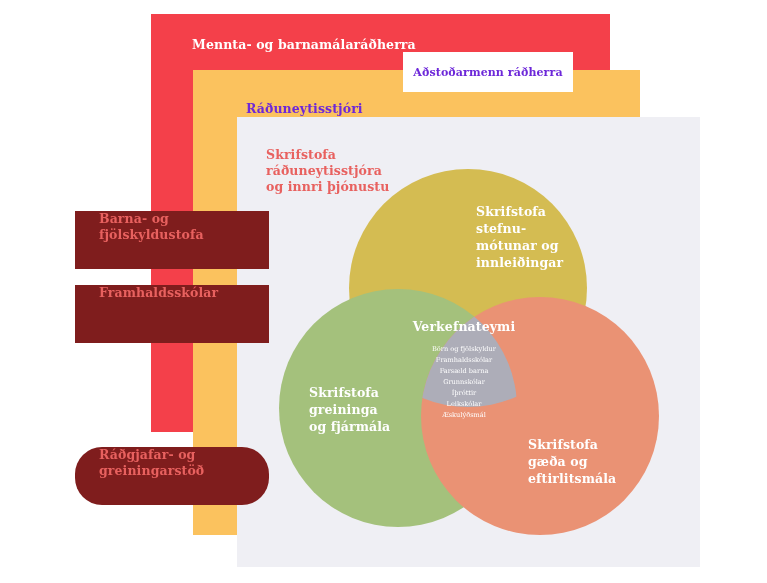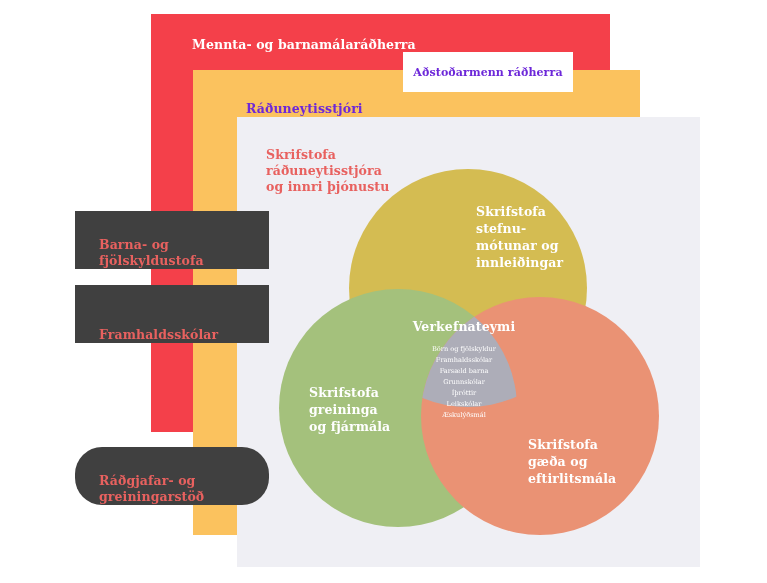--- a/index.html
+++ b/index.html
@@ -91,23 +91,23 @@
     color: #6d28d9;
     letter-spacing: 0.1px;
   }
 
   
   .agency-box {
     position: absolute;
     left: 75px;
     width: 194px;
     height: 58px;
-    background: #404040;
+    background: #7f1d1d;
     display: flex;
-    align-items: flex-end;
+    align-items: flex-start;
   }
   .agency-box span {
     display: block;
     padding-left: 24px;
     font-size: 12.5px;
     font-weight: bold;
     line-height: 1.3;
     color: #E8615F;
     letter-spacing: 0.1px;
     white-space: pre-line;

